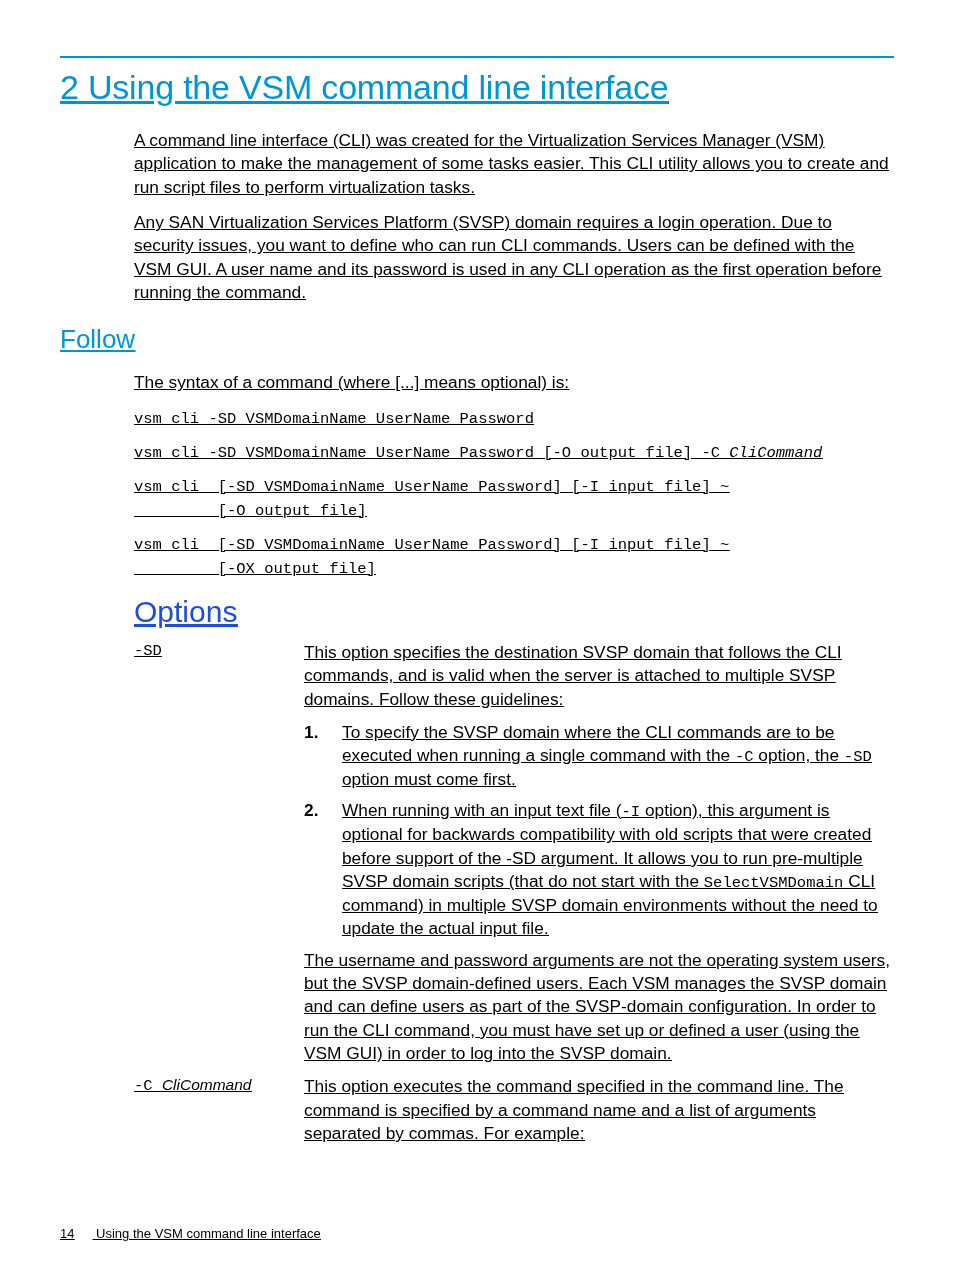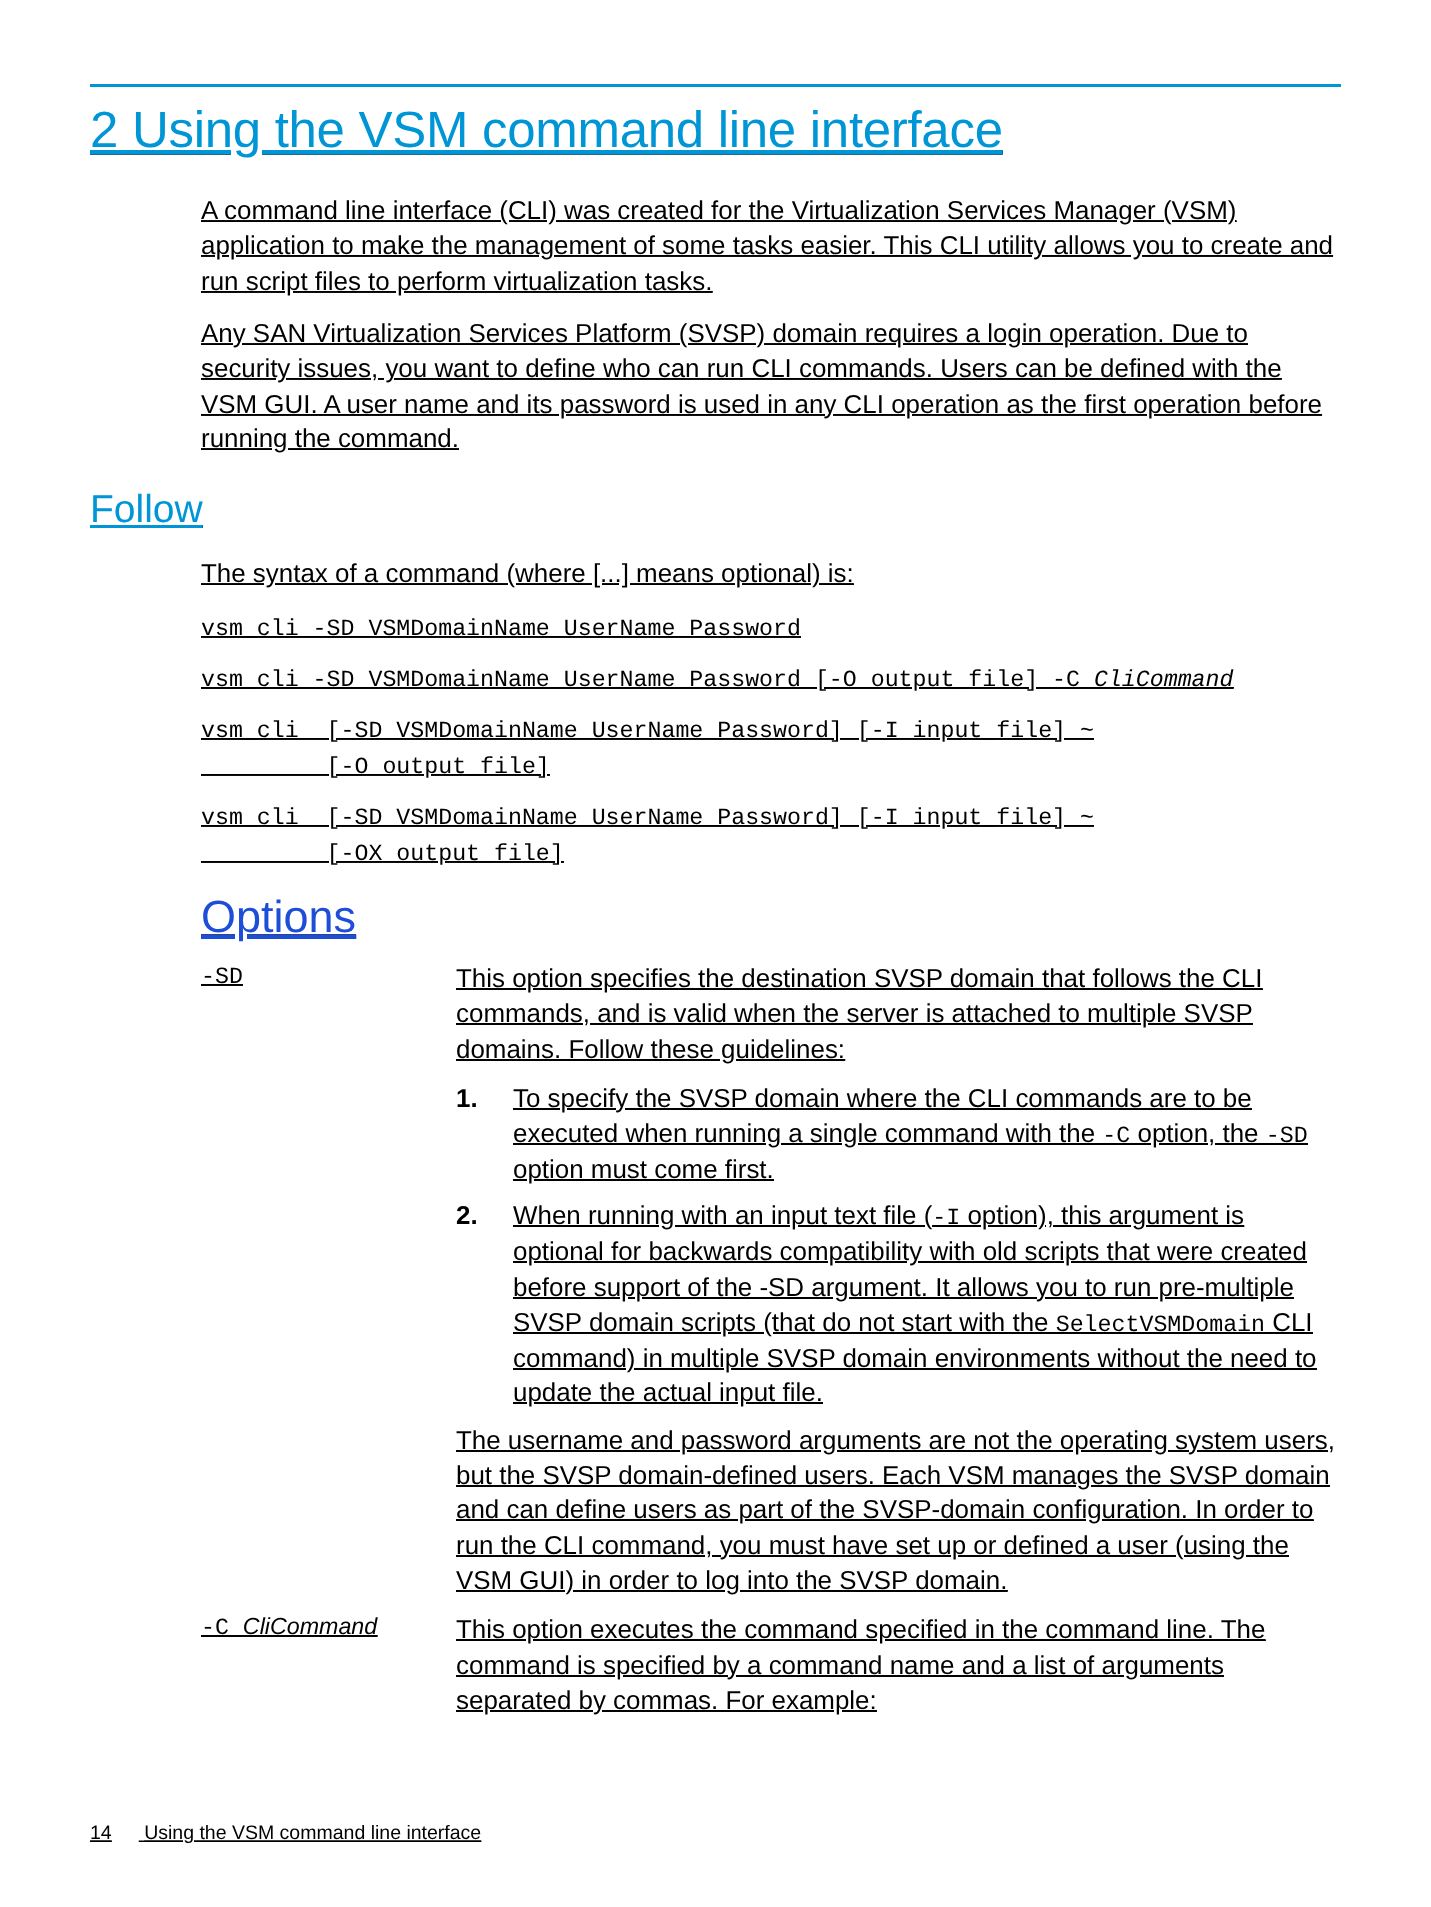--- a/index.html
+++ b/index.html
@@ -92,21 +92,21 @@
     .mono-ital { font-family: "Courier New", monospace; font-size: 15.5px; font-style: italic; font-weight: 400; }
     pre.code-in-opt {
       font-family: "Courier New", monospace;
       font-size: 15.5px;
       white-space: pre-wrap;
       line-height: 1.55;
       margin-bottom: 8px;
     }
     .footer {
       position: absolute;
-      bottom: 42px;
+      bottom: 30px;
       left: 60px;
       font-size: 13px;
       font-weight: 300;
     }
     .footer .pagenum { margin-right: 18px; }
     .opt-row { display: contents; }
     .codewrap { margin-left: 74px; }
   </style>
 </head>
 <body>

